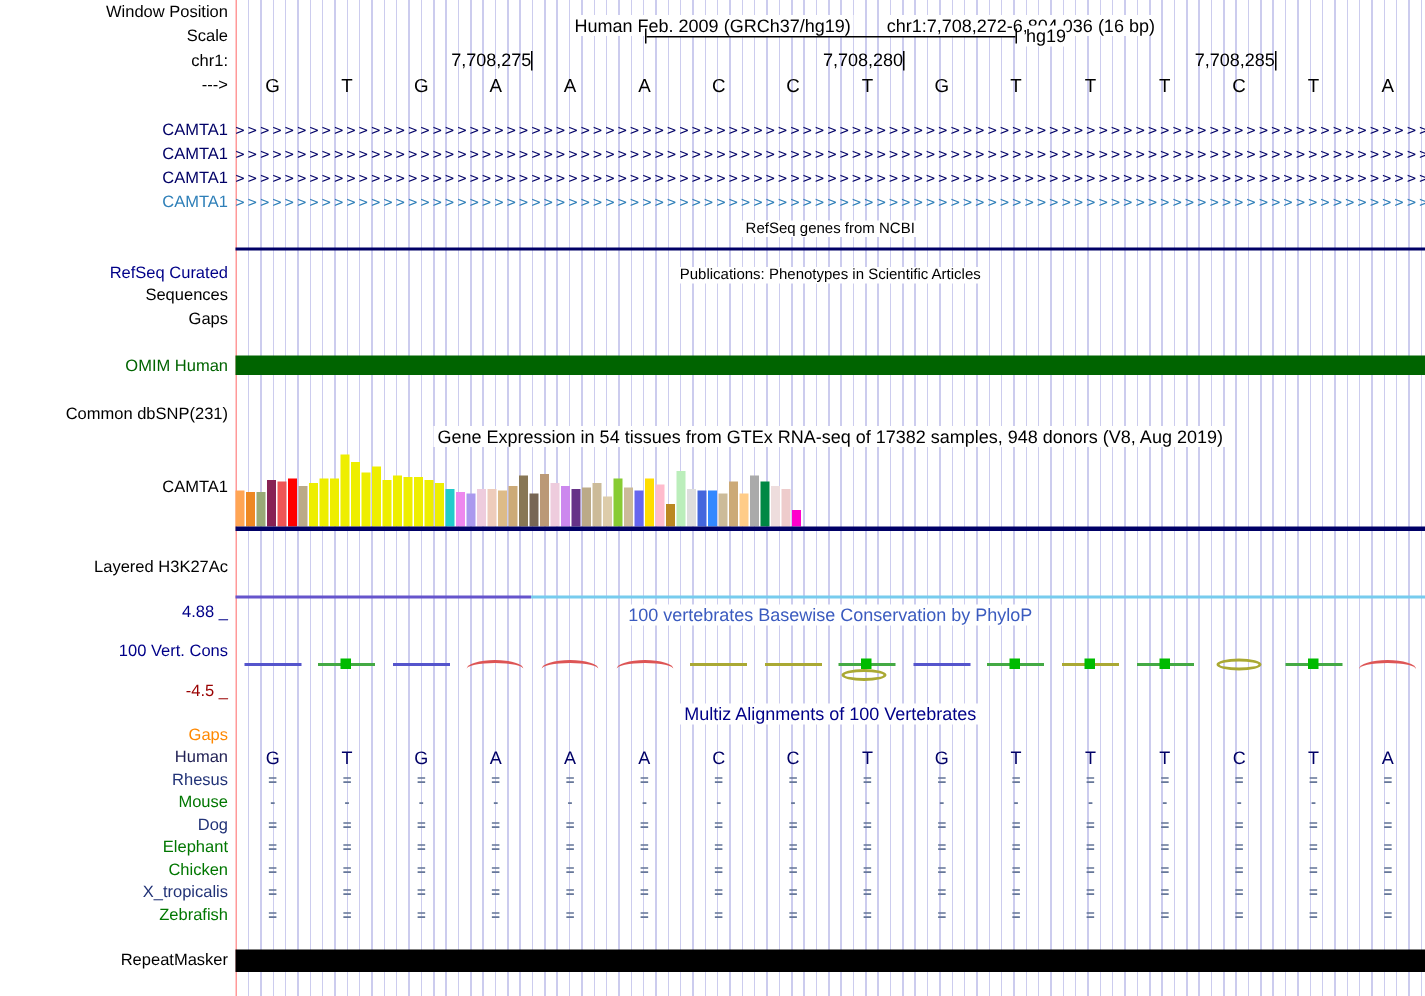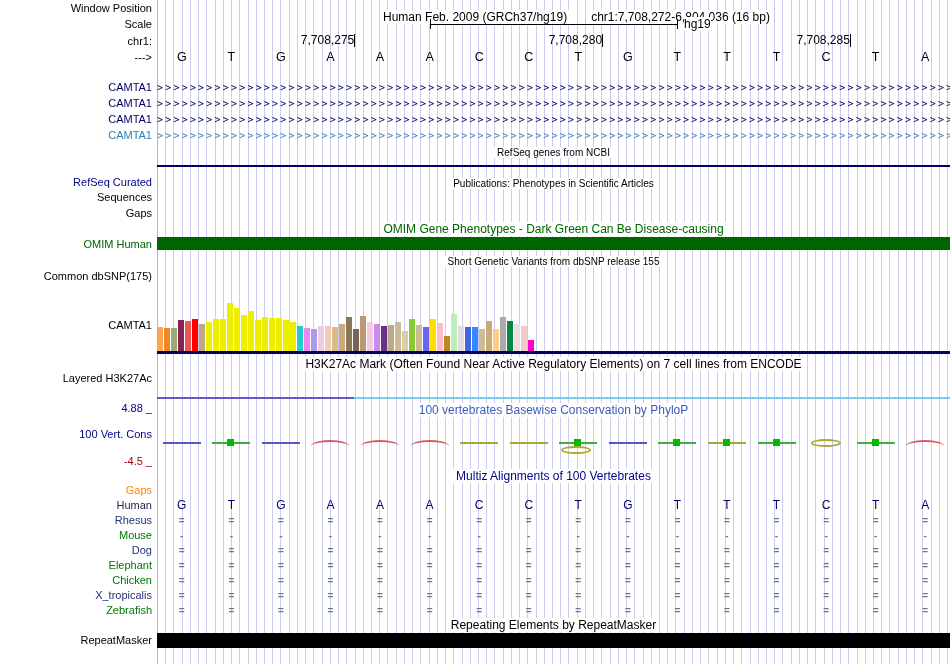--- a/index.html
+++ b/index.html
@@ -93,27 +93,26 @@
   <div class="lbl ltblue" style="top:129px">CAMTA1</div>
 
   <div class="ctitle small" style="top:146px"><span>RefSeq genes from NCBI</span></div>
   <div class="lbl dkblue" style="top:176px">RefSeq Curated</div>
   <div class="hline" style="left:157px;top:165px;width:793px;height:2px;background:#000066"></div>
 
   <div class="ctitle small" style="top:177px"><span>Publications: Phenotypes in Scientific Articles</span></div>
   <div class="lbl" style="top:191px">Sequences</div>
   <div class="lbl" style="top:207px">Gaps</div>
 
-  <div class="ctitle green" style="top:223px"><span>OMIM Gene Phenotypes - Dark Green Can Be Disease-causing</span></div>
   <div class="lbl green" style="top:238px">OMIM Human</div>
   <div class="hline" style="left:157px;top:237px;width:793px;height:13px;background:#006400"></div>
 
-  <div class="ctitle small" style="top:255px"><span>Short Genetic Variants from dbSNP release 155</span></div>
-  <div class="lbl" style="top:270px">Common dbSNP(175)</div>
-
+  <div class="lbl" style="top:270px">Common dbSNP(231)</div>
+
+  <div class="ctitle" style="top:285px"><span>Gene Expression in 54 tissues from GTEx RNA-seq of 17382 samples, 948 donors (V8, Aug 2019)</span></div>
   <div class="lbl" style="top:319px">CAMTA1</div>
   <div id="gtex-chart" style="position:absolute;left:157px;top:303px;width:793px;height:48px">
       <div class="gtex-bar" style="left:0px;height:24px;background:#ffa554"></div>
       <div class="gtex-bar" style="left:7px;height:23px;background:#ee8822"></div>
       <div class="gtex-bar" style="left:14px;height:23px;background:#99aa77"></div>
       <div class="gtex-bar" style="left:21px;height:31px;background:#882255"></div>
       <div class="gtex-bar" style="left:28px;height:30px;background:#ee5555"></div>
       <div class="gtex-bar" style="left:35px;height:32px;background:#ff0000"></div>
       <div class="gtex-bar" style="left:42px;height:27px;background:#bbaa88"></div>
       <div class="gtex-bar" style="left:49px;height:29px;background:#eeee00"></div>
@@ -159,21 +158,20 @@
       <div class="gtex-bar" style="left:329px;height:30px;background:#ccaa77"></div>
       <div class="gtex-bar" style="left:336px;height:22px;background:#ffcc88"></div>
       <div class="gtex-bar" style="left:343px;height:34px;background:#aaaaaa"></div>
       <div class="gtex-bar" style="left:350px;height:30px;background:#008844"></div>
       <div class="gtex-bar" style="left:357px;height:27px;background:#eedddd"></div>
       <div class="gtex-bar" style="left:364px;height:25px;background:#eecccc"></div>
       <div class="gtex-bar" style="left:371px;height:11px;background:#ff00cc"></div>
     </div>
   <div class="hline" style="left:157px;top:351px;width:793px;height:3px;background:#000066"></div>
 
-  <div class="ctitle" style="top:358px"><span>H3K27Ac Mark (Often Found Near Active Regulatory Elements) on 7 cell lines from ENCODE</span></div>
   <div class="lbl" style="top:372px">Layered H3K27Ac</div>
   <div class="hline" style="left:157px;top:397px;width:197px;height:2px;background:#6655cc"></div>
   <div class="hline" style="left:354px;top:397px;width:596px;height:2px;background:#77ccee"></div>
 
   <div class="lbl dkblue" style="top:402px">4.88 _</div>
   <div class="ctitle consblue" style="top:404px"><span>100 vertebrates Basewise Conservation by PhyloP</span></div>
   <div class="lbl dkblue" style="top:428px">100 Vert. Cons</div>
   <div class="lbl dred" style="top:455px">-4.5 _</div>
   <div id="phylop-marks">
       <div class="phy-dash" style="left:162.78125px;top:442px;width:38px;background:#5555cc"></div>
@@ -337,16 +335,15 @@
       <div class="mz-mark" style="left:553.5px;top:605px;width:49.5625px">=</div>
       <div class="mz-mark" style="left:603.0625px;top:605px;width:49.5625px">=</div>
       <div class="mz-mark" style="left:652.625px;top:605px;width:49.5625px">=</div>
       <div class="mz-mark" style="left:702.1875px;top:605px;width:49.5625px">=</div>
       <div class="mz-mark" style="left:751.75px;top:605px;width:49.5625px">=</div>
       <div class="mz-mark" style="left:801.3125px;top:605px;width:49.5625px">=</div>
       <div class="mz-mark" style="left:850.875px;top:605px;width:49.5625px">=</div>
       <div class="mz-mark" style="left:900.4375px;top:605px;width:49.5625px">=</div>
     </div>
 
-  <div class="ctitle" style="top:619px"><span>Repeating Elements by RepeatMasker</span></div>
   <div class="lbl" style="top:634px">RepeatMasker</div>
   <div class="hline" style="left:157px;top:633px;width:793px;height:15px;background:#000000"></div>
 </div>
 
 </body></html>

